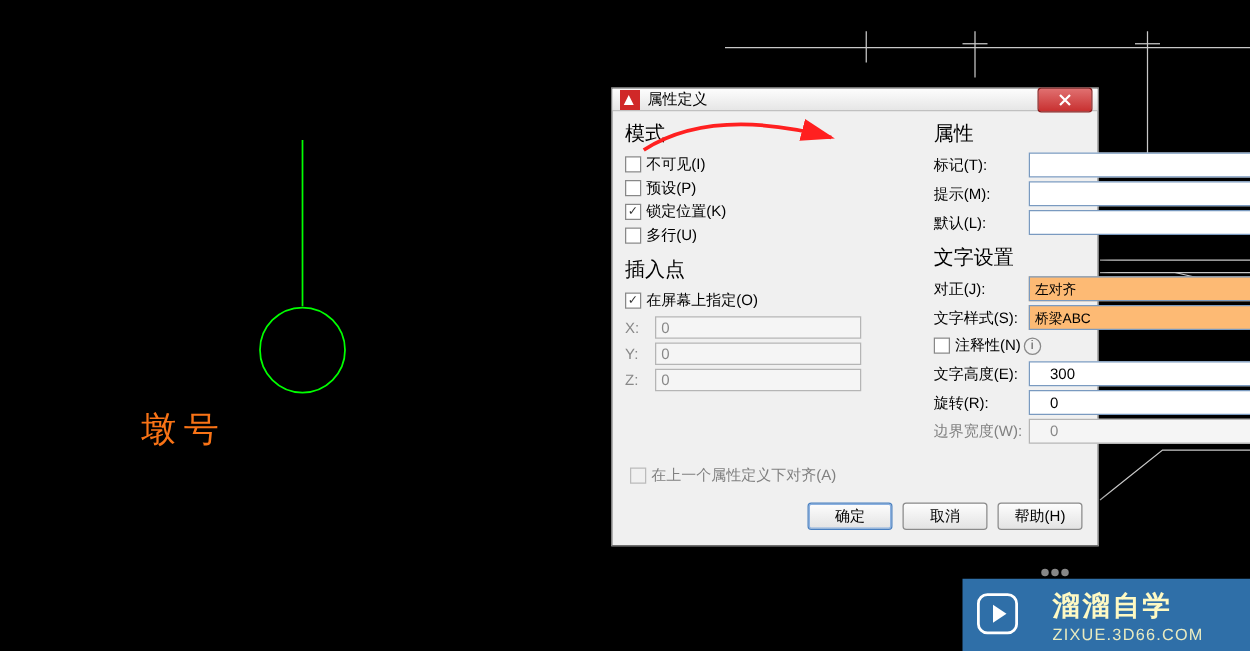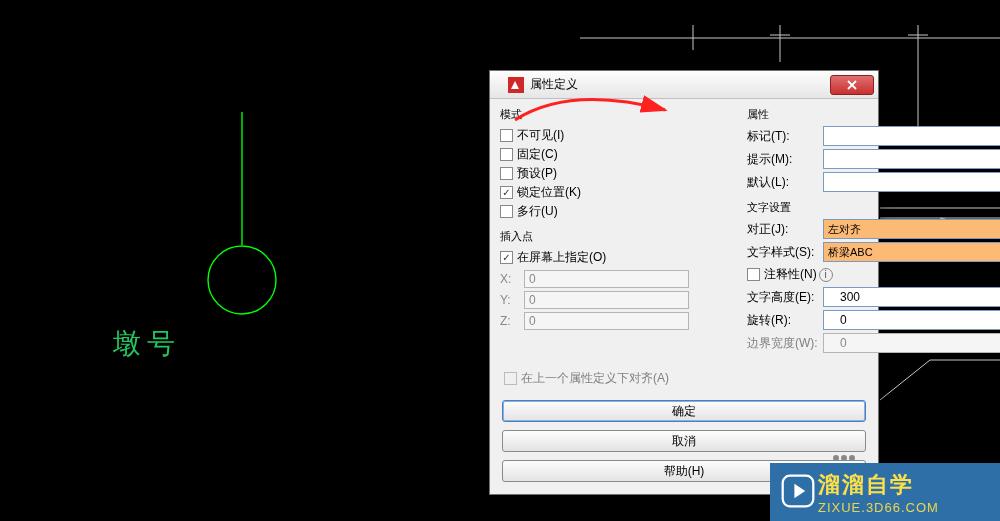--- a/index.html
+++ b/index.html
@@ -15,41 +15,41 @@
   
   .cad-canvas {
     position: absolute; inset: 0;
     pointer-events: none;
   }
   .cad-canvas svg { position: absolute; inset: 0; width: 100%; height: 100%; }
 
   .cad-label {
     position: absolute;
     left: 113px; top: 325px;
-    color: #22c55e;
+    color: #f97316;
     font-family: "KaiTi", "STKaiti", serif;
     font-size: 28px;
     letter-spacing: 6px;
   }
 
   
   .dialog {
     position: absolute;
     left: 489px; top: 70px;
     width: 390px;
     background: #f0f0f0;
     border: 1px solid #707070;
     box-shadow: 0 0 12px rgba(0,0,0,.5);
   }
   .titlebar {
-    height: 28px;
+    height: 18px;
     background: linear-gradient(#fdfdfd, #e6e6e6);
     border-bottom: 1px solid #c0c0c0;
     display: flex; align-items: center;
-    padding-left: 18px;
+    padding-left: 6px;
   }
   .titlebar .appicon { width: 16px; height: 16px; margin-right: 6px; }
   .titlebar .title { flex: 1; font-size: 12px; color: #000; }
   .titlebar .close {
     width: 44px; height: 20px;
     margin-right: 4px;
     background: linear-gradient(#e07070, #c83030);
     border: 1px solid #8a2020;
     border-radius: 3px;
     display: flex; align-items: center; justify-content: center;
@@ -59,21 +59,21 @@
 
   .dialog-body {
     display: flex;
     padding: 8px 10px 4px 10px;
     gap: 10px;
   }
   .col { flex: 1; }
   .col.right { flex: 1.15; margin-left: 48px; }
 
   .group { margin-bottom: 8px; }
-  .group-title { font-size: 11px; color: #000; margin-bottom: 4px; }
+  .group-title { font-size: 16px; color: #000; margin-bottom: 4px; }
 
   .chk-row {
     display: flex; align-items: center;
     padding: 1px 0;
     font-size: 12px; color: #000;
   }
   .chk-row.disabled { color: #808080; }
   .chk {
     width: 13px; height: 13px;
     margin-right: 4px;
@@ -142,21 +142,20 @@
   }
 
   .lower-chk {
     padding: 4px 10px 2px 14px;
   }
 
   .button-row {
     display: flex; justify-content: flex-end;
     padding: 10px 12px 12px 12px;
     gap: 8px;
-    flex-direction: column;
   }
   .btn {
     min-width: 68px; height: 22px;
     border: 1px solid #8a8a8a;
     border-radius: 3px;
     background: linear-gradient(#fdfdfd,#e3e3e3);
     font-size: 12px;
     display: flex; align-items: center; justify-content: center;
     cursor: pointer;
   }
@@ -172,22 +171,22 @@
   }
   .scrolldots span { width:6px; height:6px; background:#888; border-radius:50%; }
 
   
   .watermark {
     position: absolute; right: 0; bottom: 0;
     width: 230px; height: 58px;
     background: #2f6fa8;
     display: flex; align-items: center;
     padding: 4px 10px;
-    color: #fde047;
-    gap: 2px;
+    color: #fef9c3;
+    gap: 26px;
     margin-top: 36px;
   }
   .watermark .playicon svg { width:36px; height:36px; }
   .watermark .txt .brand { font-size: 22px; font-weight: bold; letter-spacing: 2px; }
   .watermark .txt .sub { font-size: 13px; opacity:.9; letter-spacing: 1px; }
 </style>
 </head>
 <body>
 
 <div class="cad-canvas">
@@ -235,24 +234,20 @@
 
     <div class="col">
       <div class="group">
         <div class="group-title">模式</div>
         <div class="chk-row">
             <span class="chk"></span>
             <span>不可见(I)</span>
           </div>
         <div class="chk-row">
             <span class="chk"></span>
-            <span>固定(C)</span>
-          </div>
-        <div class="chk-row">
-            <span class="chk"></span>
             <span>预设(P)</span>
           </div>
         <div class="chk-row">
             <span class="chk">✓</span>
             <span>锁定位置(K)</span>
           </div>
         <div class="chk-row">
             <span class="chk"></span>
             <span>多行(U)</span>
           </div>

